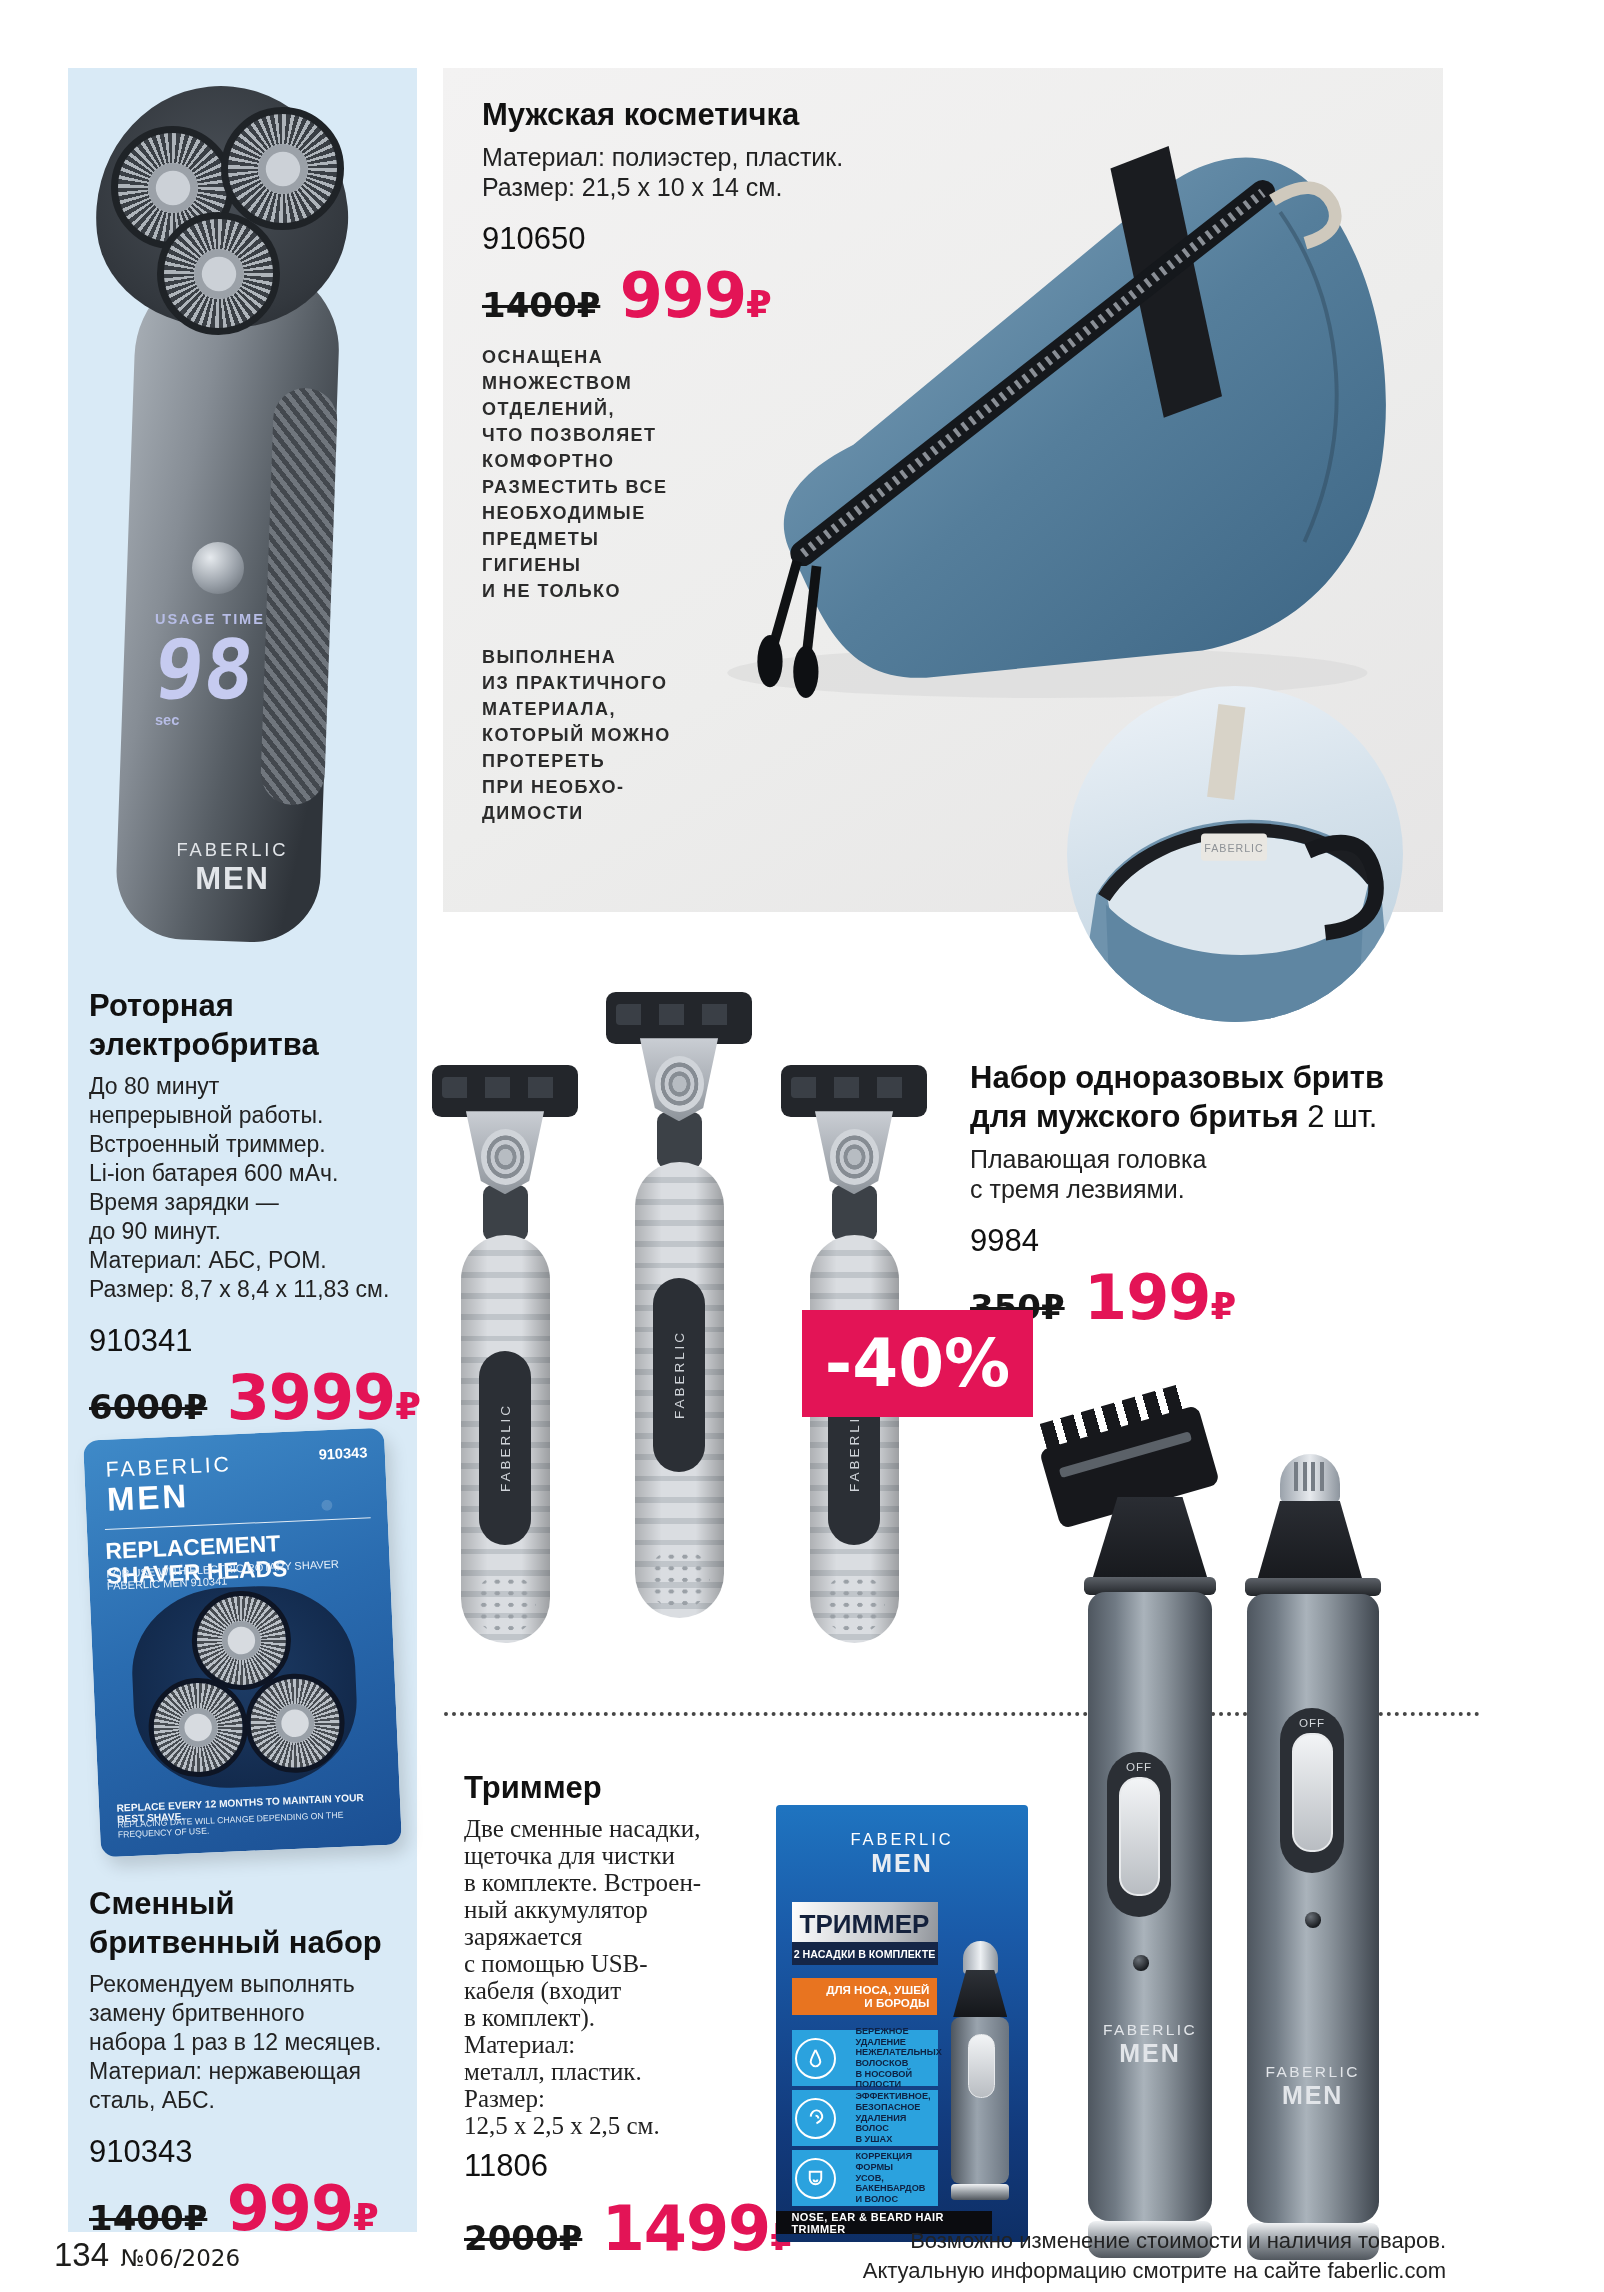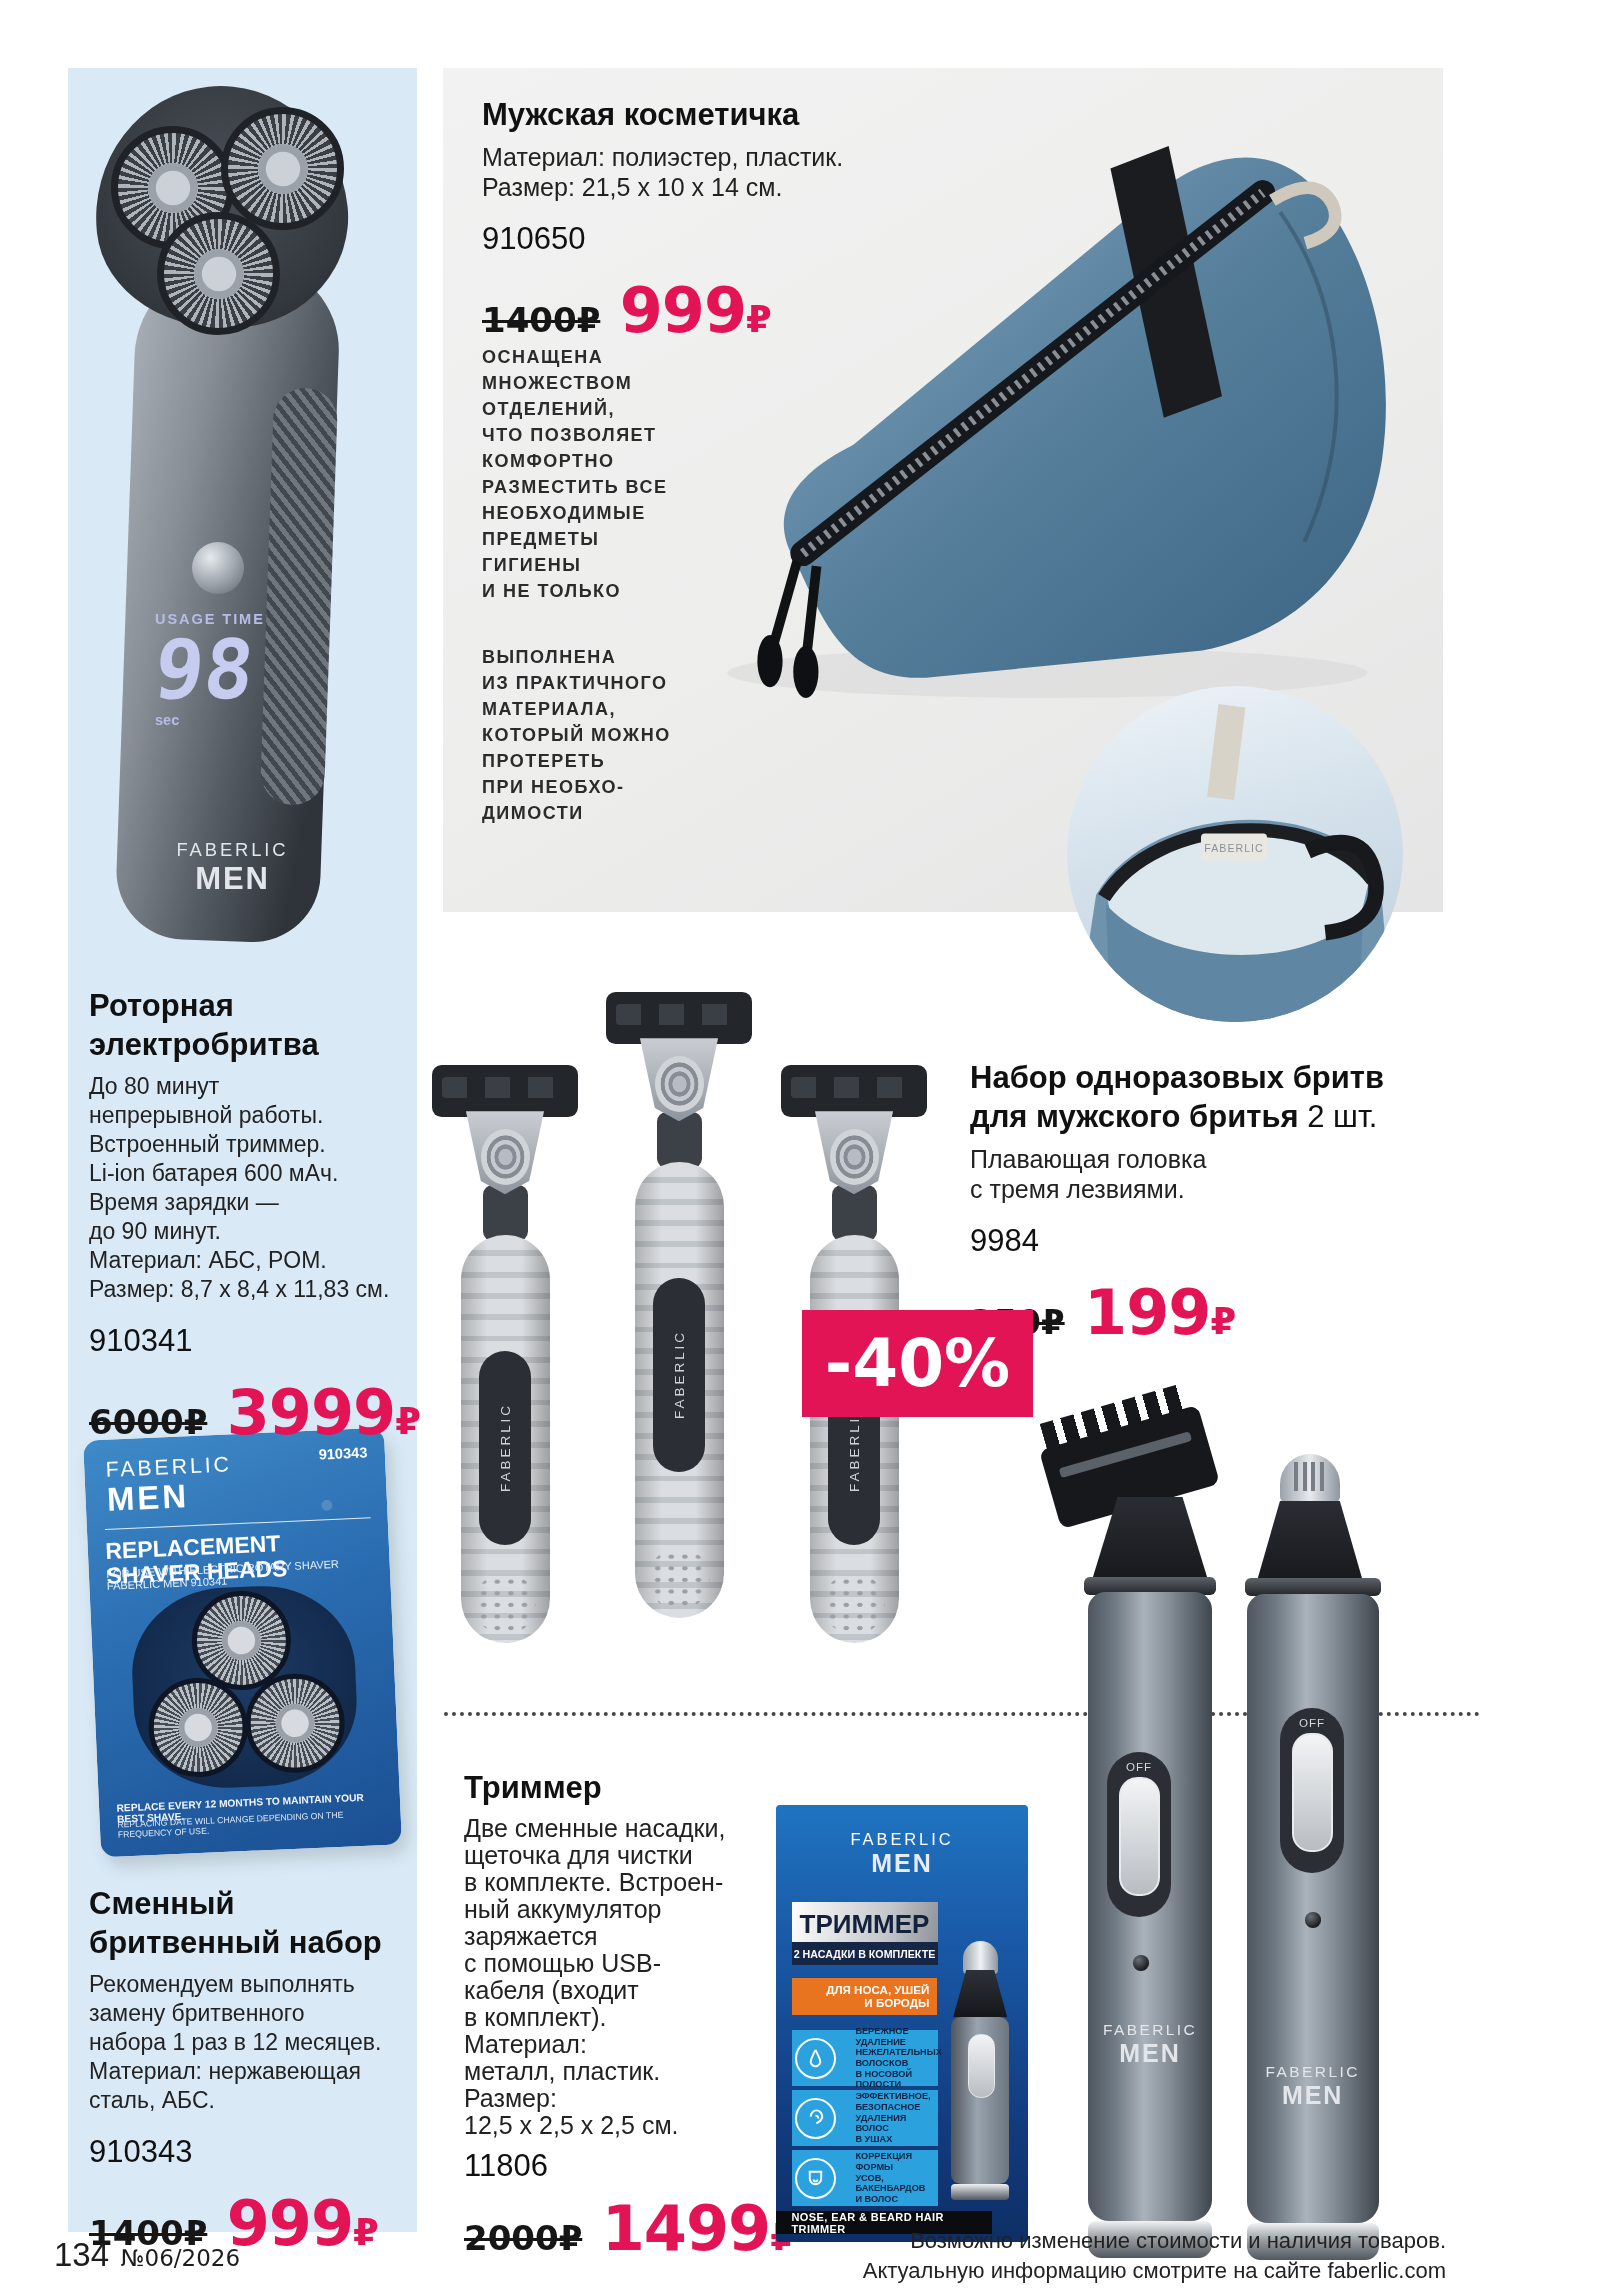--- a/index.html
+++ b/index.html
@@ -10,28 +10,28 @@
   .panel-blue{position:absolute;left:68px;top:68px;width:349px;height:2164px;background:#d9eaf6;}
   .panel-gray{position:absolute;left:443px;top:68px;width:1000px;height:844px;
               background:linear-gradient(150deg,#f3f2f2 0%,#ededec 55%,#e6e5e5 100%);}
 
   
   .pt{position:absolute;z-index:5;}
   .pt h3{margin:0;font-size:31px;line-height:39px;font-weight:bold;white-space:pre-line;color:#111;}
   .pt h3 .qty{font-weight:400;}
   .pt .desc{margin-top:7.8px;font-size:25px;line-height:30px;white-space:pre-line;color:#222;}
   .pt .code{margin-top:19.4px;font-size:31px;font-weight:500;color:#111;}
-  .price-row{margin-top:17px;display:flex;align-items:baseline;gap:19.4px;}
+  .price-row{margin-top:2px;display:flex;align-items:baseline;gap:19.4px;}
   .old{font-size:34px;font-weight:bold;text-decoration:line-through;color:#161616;
        font-family:"DejaVu Sans",sans-serif;}
   .new{font-size:62px;font-weight:bold;color:#e31456;letter-spacing:-1px;
        font-family:"DejaVu Sans",sans-serif;}
   .new .rub{font-size:37px;}
   .narrow .desc{font-size:23px;line-height:29px;}
-  .tight .desc{font-size:25px;line-height:27px;}
+  .tight .desc{font-size:25px;line-height:27px;font-family:Liberation Serif, serif;}
 
   
   .caps{position:absolute;z-index:5;font-size:18px;line-height:26px;font-weight:600;
         letter-spacing:1.5px;white-space:pre-line;color:#2b2b2b;}
 
   
   .badge{position:absolute;left:802px;top:1310px;width:231px;height:107px;background:#e31456;
          color:#fff;display:flex;align-items:center;justify-content:center;
          font-size:66px;font-weight:bold;z-index:6;font-family:"DejaVu Sans",sans-serif;}
 

